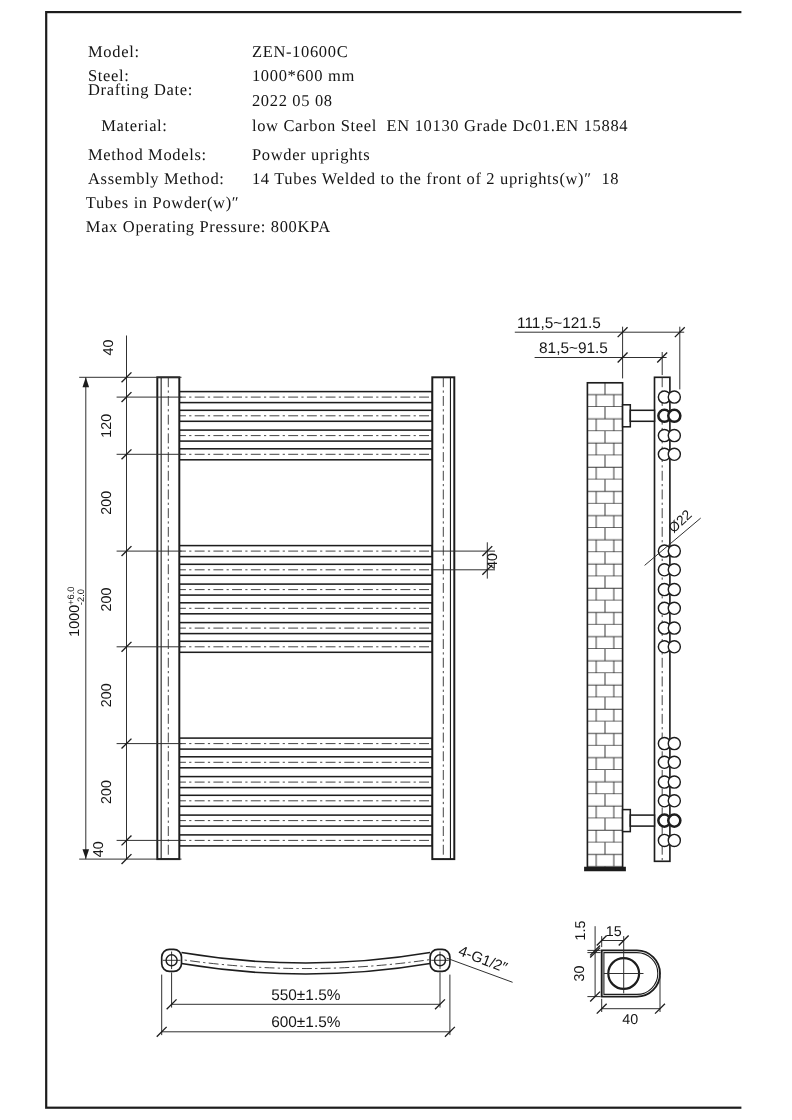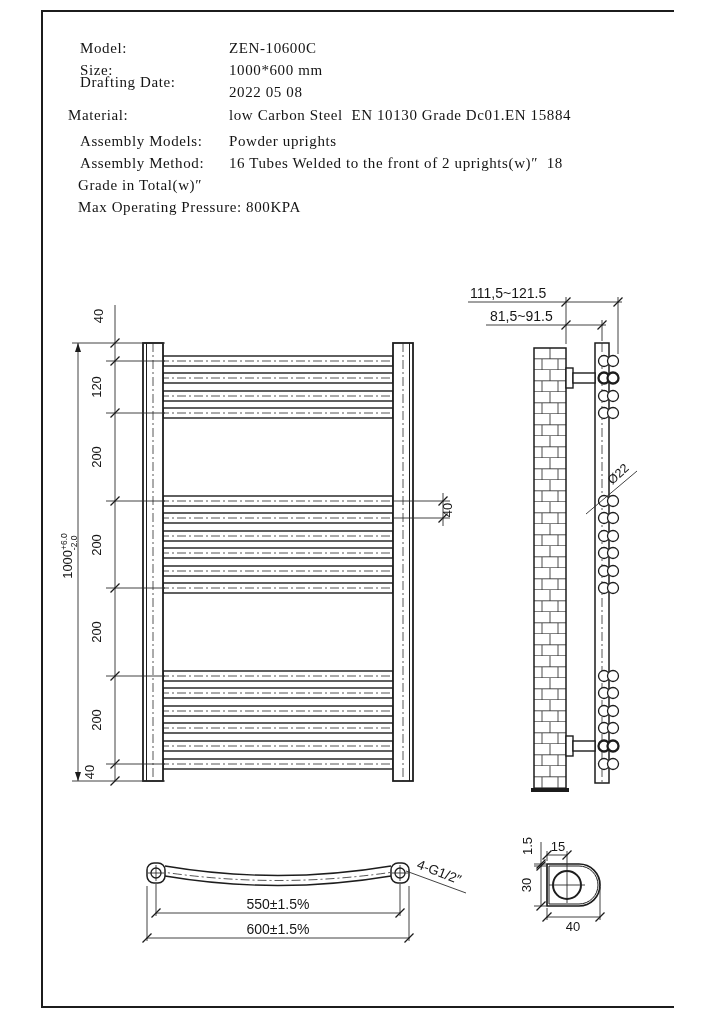--- a/index.html
+++ b/index.html
@@ -13,31 +13,31 @@
 </style>
 </head>
 <body>
 
 <div id="page">
   <div class="frame"></div>
 
   <div>
     <div class="spec" style="left:80px;top:40px">Model:</div>
     <div class="spec" style="left:229px;top:40px">ZEN-10600C</div>
-    <div class="spec" style="left:80px;top:62px">Size:</div>
+    <div class="spec" style="left:80px;top:62px">Steel:</div>
     <div class="spec" style="left:229px;top:62px">1000*600 mm</div>
     <div class="spec" style="left:80px;top:74px">Drafting Date:</div>
     <div class="spec" style="left:229px;top:84px">2022 05 08</div>
-    <div class="spec" style="left:68px;top:107px">Material:</div>
+    <div class="spec" style="left:92px;top:107px">Material:</div>
     <div class="spec" style="left:229px;top:107px">low Carbon Steel  EN 10130 Grade Dc01.EN 15884</div>
-    <div class="spec" style="left:80px;top:133px">Assembly Models:</div>
+    <div class="spec" style="left:80px;top:133px">Method Models:</div>
     <div class="spec" style="left:229px;top:133px">Powder uprights</div>
     <div class="spec" style="left:80px;top:155px">Assembly Method:</div>
-    <div class="spec" style="left:229px;top:155px">16 Tubes Welded to the front of 2 uprights(w)″  18</div>
-    <div class="spec" style="left:78px;top:177px">Grade in Total(w)″</div>
+    <div class="spec" style="left:229px;top:155px">14 Tubes Welded to the front of 2 uprights(w)″  18</div>
+    <div class="spec" style="left:78px;top:177px">Tubes in Powder(w)″</div>
     <div class="spec" style="left:78px;top:199px">Max Operating Pressure: 800KPA</div>
   </div>
 
   <svg width="720" height="1018" viewBox="0 0 720 1018">
     <defs>
       <pattern id="brick" x="534" y="348" width="32" height="22" patternUnits="userSpaceOnUse">
         <path d="M0,10.8H32 M0,21.8H32 M16,0V11 M8,11V22 M24,11V22" stroke="#3a3a3a" stroke-width="0.9" fill="none"></path>
       </pattern>
       <g id="tube">
         <rect x="163" y="-5" width="230" height="10" fill="#fff" stroke="#1d1d1d" stroke-width="1.4"></rect>

